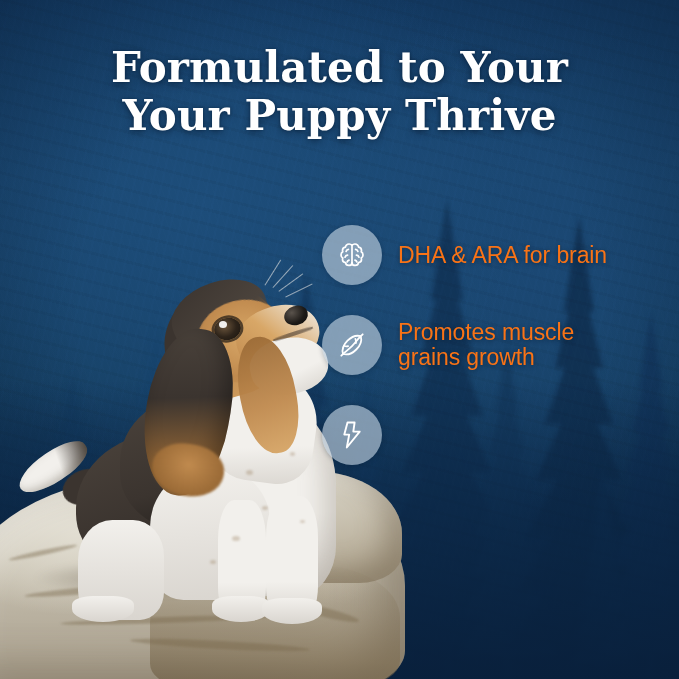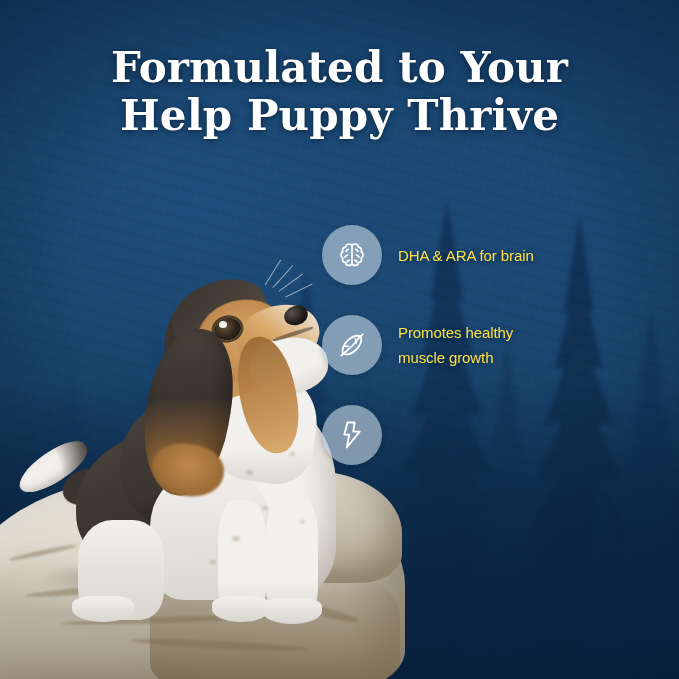--- a/index.html
+++ b/index.html
@@ -152,22 +152,22 @@
     border-radius: 50%;
     background: rgba(186,204,219,.66);
     display: flex;
     align-items: center;
     justify-content: center;
     box-shadow: 0 1px 5px rgba(6,26,48,.28);
   }
   .f-icon svg { display: block; }
   .f-text {
     margin-left: 16px;
-    color: #fde047;
-    font-size: 15px;
+    color: #f97316;
+    font-size: 23px;
     line-height: 25px;
     font-weight: 400;
     letter-spacing: -.1px;
     text-shadow: 0 1px 4px rgba(6,26,48,.55);
     white-space: nowrap;
   }
   .f-text span { display: block; }
 </style>
 </head>
 <body>
@@ -358,21 +358,21 @@
       <div class="sh" style="position: absolute; left: 246px; top: 470px; width: 7px; height: 5px; background: rgba(150, 120, 88, 0.32); border-radius: 50%; filter: blur(1.1px);"></div>
       <div class="sh" style="position: absolute; left: 262px; top: 506px; width: 6px; height: 4px; background: rgba(150, 120, 88, 0.32); border-radius: 50%; filter: blur(1.1px);"></div>
       <div class="sh" style="position: absolute; left: 290px; top: 452px; width: 5px; height: 4px; background: rgba(150, 120, 88, 0.32); border-radius: 50%; filter: blur(1.1px);"></div>
       <div class="sh" style="position: absolute; left: 232px; top: 536px; width: 8px; height: 5px; background: rgba(150, 120, 88, 0.32); border-radius: 50%; filter: blur(1.1px);"></div>
       <div class="sh" style="position: absolute; left: 210px; top: 560px; width: 6px; height: 4px; background: rgba(150, 120, 88, 0.32); border-radius: 50%; filter: blur(1.1px);"></div>
       <div class="sh" style="position: absolute; left: 300px; top: 520px; width: 5px; height: 3px; background: rgba(150, 120, 88, 0.32); border-radius: 50%; filter: blur(1.1px);"></div>
     </div>
 
   <div class="headline">
     <span class="l1">Formulated to Your</span>
-    <span class="l2">Help Puppy Thrive</span>
+    <span class="l2">Your Puppy Thrive</span>
   </div>
 
   <div class="features">
 
     <div class="feature">
       <div class="f-icon">
         <svg width="34" height="34" viewBox="0 0 34 34" fill="none" stroke="#ffffff" stroke-width="1.7" stroke-linecap="round" stroke-linejoin="round">
           <path d="M17 7.2c-1.6-1.5-4.1-1.6-5.6-.1-.6.6-.9 1.3-1 2.1-1.6.2-2.9 1.5-2.9 3.2 0 .5.1 1 .3 1.4-1.1.6-1.8 1.8-1.8 3.1 0 1.3.7 2.5 1.8 3.1-.2.5-.3 1-.3 1.5 0 1.7 1.3 3 3 3.1.2 1.6 1.6 2.8 3.2 2.8 1.6 0 3.1-1.1 3.3-2.6"></path>
           <path d="M17 7.2c1.6-1.5 4.1-1.6 5.6-.1.6.6.9 1.3 1 2.1 1.6.2 2.9 1.5 2.9 3.2 0 .5-.1 1-.3 1.4 1.1.6 1.8 1.8 1.8 3.1 0 1.3-.7 2.5-1.8 3.1.2.5.3 1 .3 1.5 0 1.7-1.3 3-3 3.1-.2 1.6-1.6 2.8-3.2 2.8-1.6 0-3.1-1.1-3.3-2.6"></path>
           <path d="M17 7.2V27"></path>
@@ -388,22 +388,22 @@
     <div class="feature">
       <div class="f-icon">
         <svg width="34" height="34" viewBox="0 0 34 34" fill="none" stroke="#ffffff" stroke-width="1.8" stroke-linecap="round" stroke-linejoin="round">
           <path d="M25.8 8.2c-3.9-1.1-9.4.6-13.3 4.5-3.9 3.9-5.6 9.4-4.5 13.3 3.9 1.1 9.4-.6 13.3-4.5 3.9-3.9 5.6-9.4 4.5-13.3z"></path>
           <path d="M24.6 9.4c-2.4 2.5-4.9 6-7.6 8.7-2.7 2.7-6.2 5.2-8.7 7.6"></path>
           <path d="M25.8 8.2l1.9-1.9M8.2 25.8l-1.9 1.9"></path>
           <path d="M20.4 10.9c.6 1.3.8 2.8.5 4.2M13.1 18.2c-1.4.3-2.9.1-4.2-.5"></path>
         </svg>
       </div>
       <div class="f-text">
-        <span>Promotes healthy</span>
-        <span>muscle growth</span>
+        <span>Promotes muscle</span>
+        <span>grains growth</span>
       </div>
     </div>
 
     <div class="feature">
       <div class="f-icon">
         <svg width="34" height="34" viewBox="0 0 34 34" fill="none" stroke="#ffffff" stroke-width="1.9" stroke-linecap="round" stroke-linejoin="round">
           <path d="M19.6 4.5h-7.1L9.3 16.6h4.9L11.8 29.5 24.7 13.6h-6.4l1.3-9.1z"></path>
         </svg>
       </div>
     </div>

